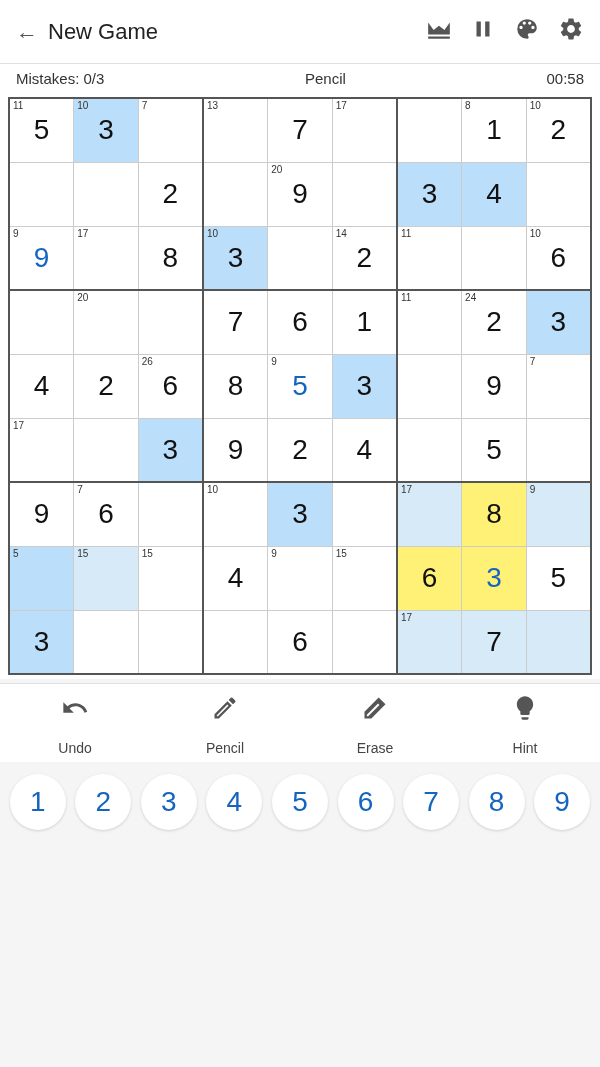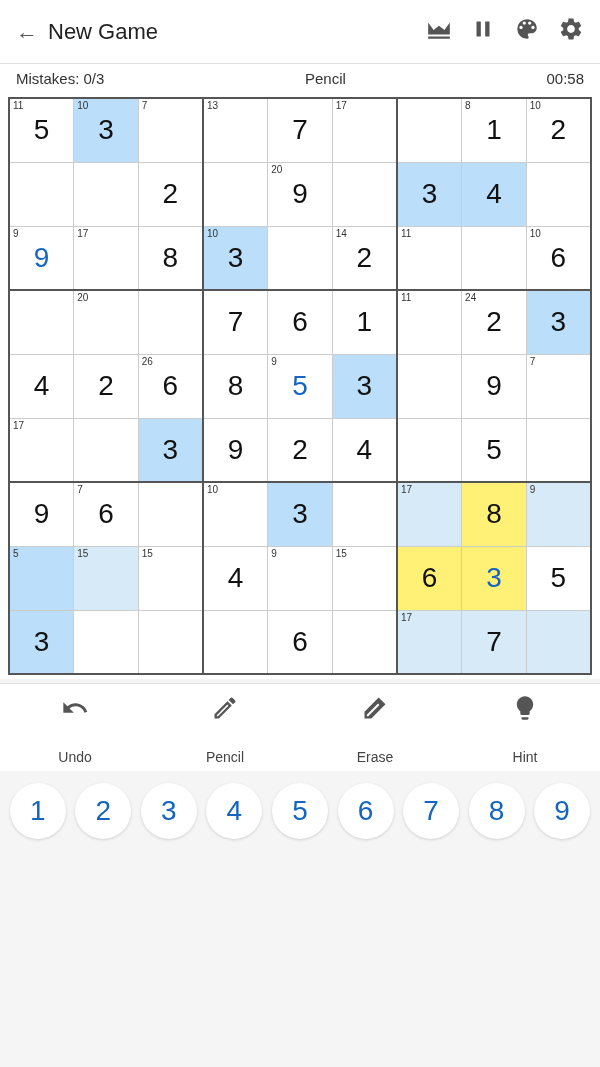--- a/index.html
+++ b/index.html
@@ -91,21 +91,21 @@
       align-items: center;
       padding: 10px 0 6px;
       background: #fff;
       border-top: 1px solid #e0e0e0;
       margin-top: 4px;
     }
     .toolbar-item {
       display: flex;
       flex-direction: column;
       align-items: center;
-      gap: 20px;
+      gap: 11px;
       cursor: pointer;
       width: 80px;
     }
     .toolbar-icon {
       font-size: 26px;
       color: #555;
     }
     .toolbar-label {
       font-size: 14px;
       color: #444;

